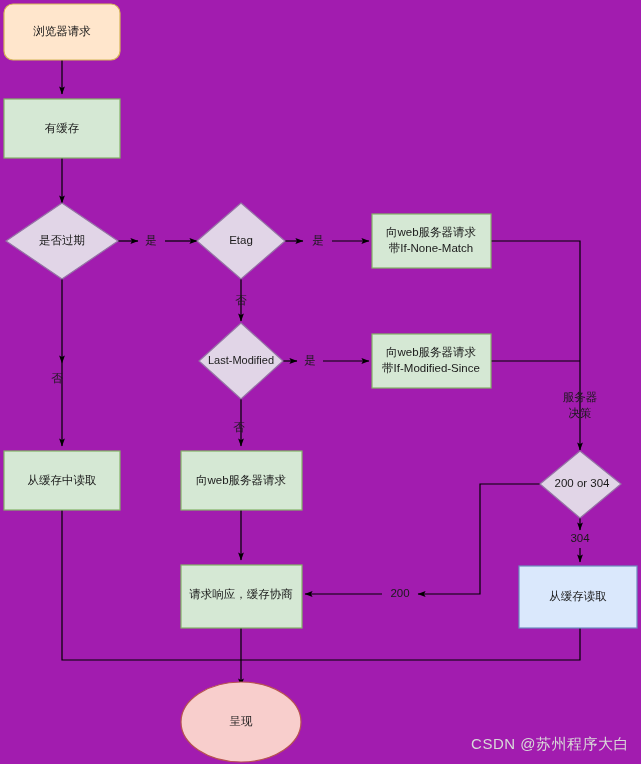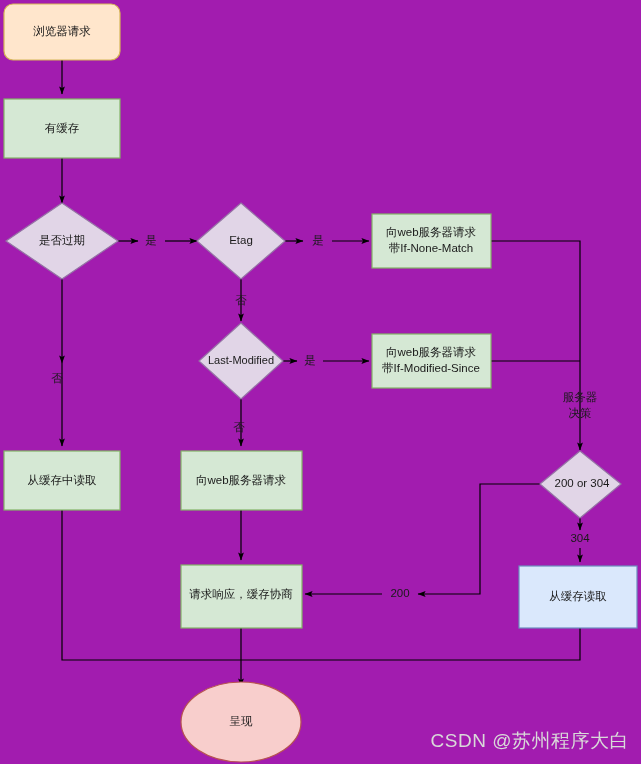--- a/index.html
+++ b/index.html
@@ -40,21 +40,21 @@
   }
   .flow-line {
     stroke: #000000;
     stroke-width: 1.2;
     fill: none;
   }
   .watermark {
     position: absolute;
     right: 12px;
     bottom: 10px;
-    font-size: 19px;
+    font-size: 15px;
     color: #d9d9d9;
     letter-spacing: 0.5px;
     font-family: "Liberation Sans", "DejaVu Sans", sans-serif;
     user-select: none;
     text-align: right;
   }
 </style>
 </head>
 <body>
 

